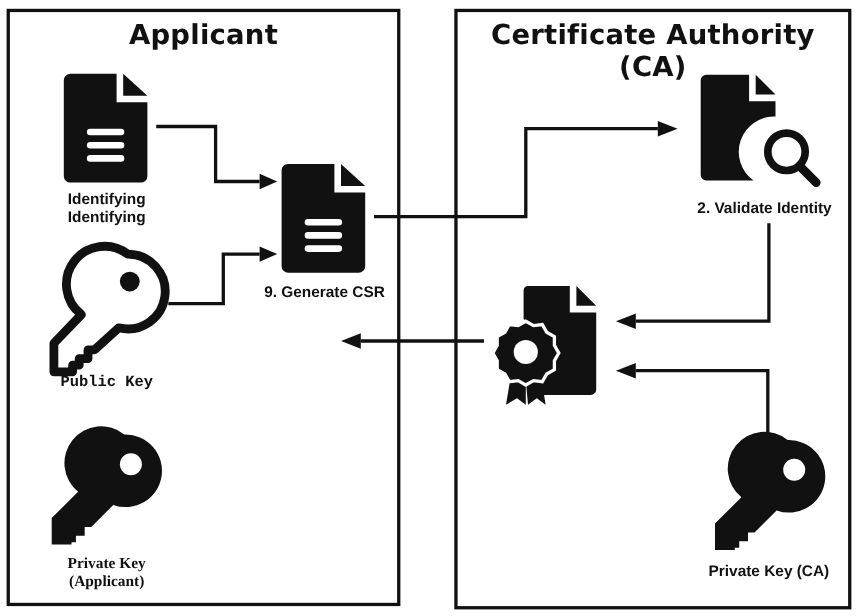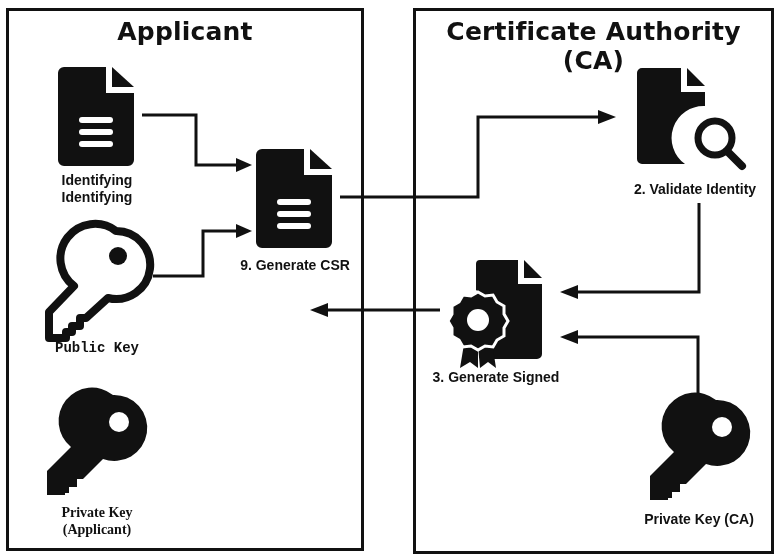--- a/index.html
+++ b/index.html
@@ -101,15 +101,14 @@
   <div>Identifying</div>
 </div>
 <div class="label" style="left:97px; top:340px;font-family:Liberation Mono, monospace;">Public Key</div>
 <div class="label" style="left:97px; top:504px;font-family:Liberation Serif, serif;">
   <div>Private Key</div>
   <div>(Applicant)</div>
 </div>
 <div class="label" style="left:295px; top:257px;">9. Generate CSR</div>
 <div class="label" style="left:695px; top:181px;">2. Validate Identity</div>
 <div class="label" style="left:496px; top:369px;">
-  <div>3. Generate Signed</div>
 </div>
 <div class="label" style="left:699px; top:511px;">Private Key (CA)</div>
 
 </body></html>

